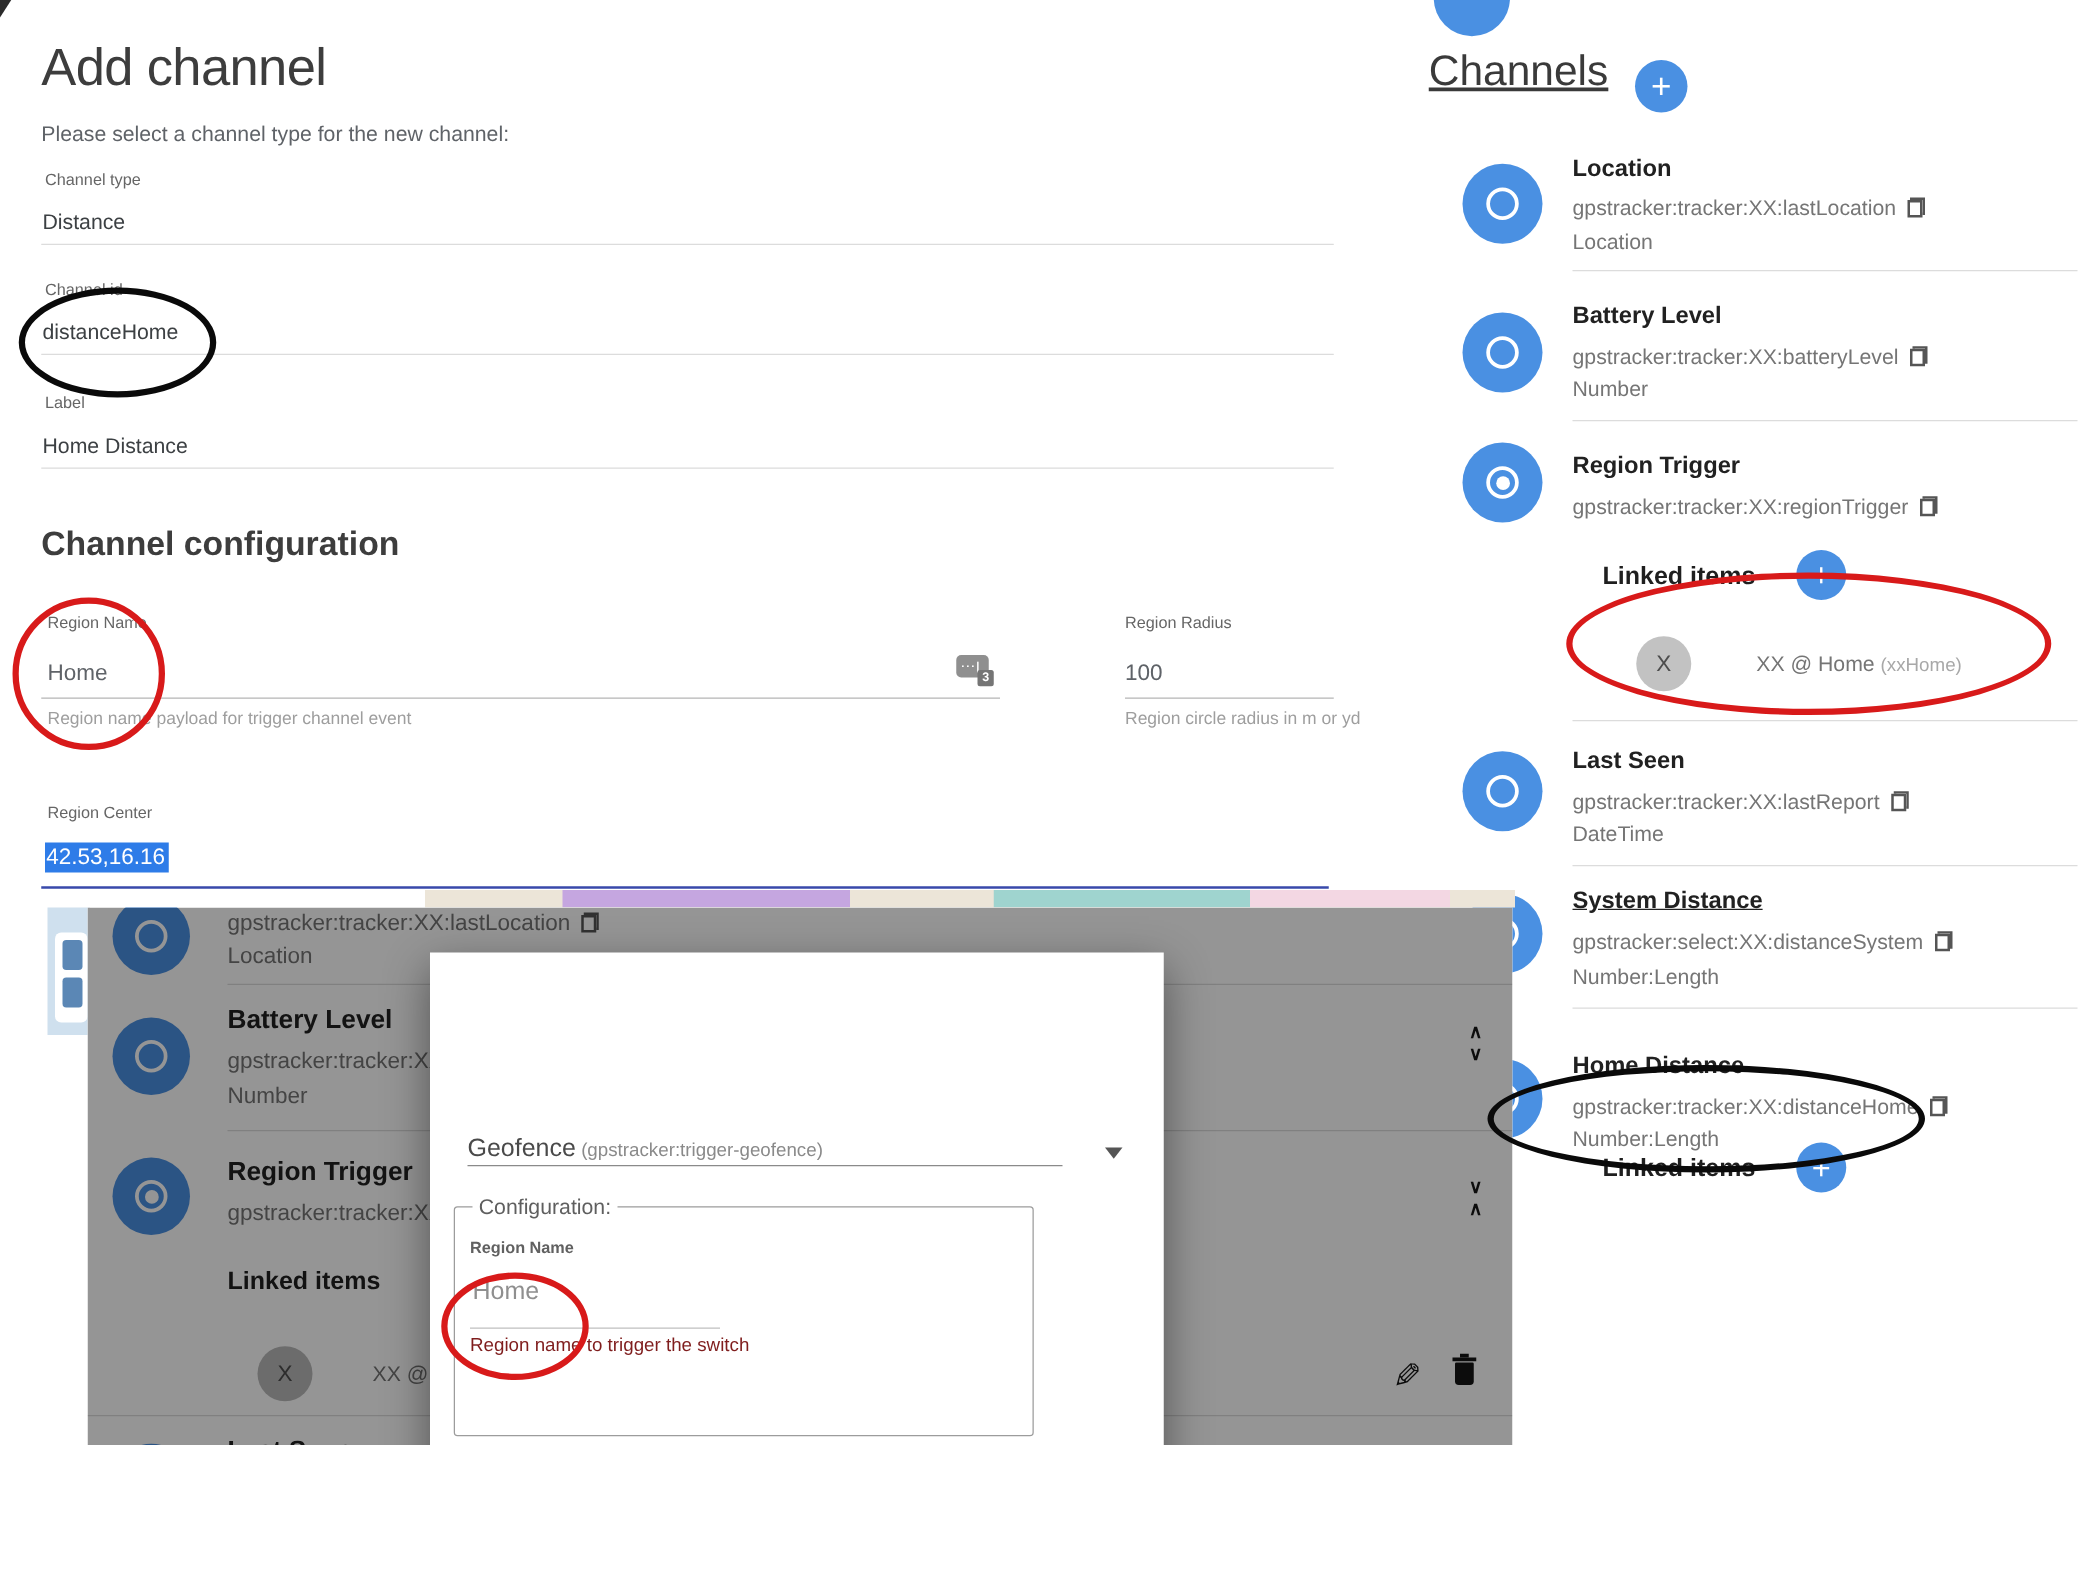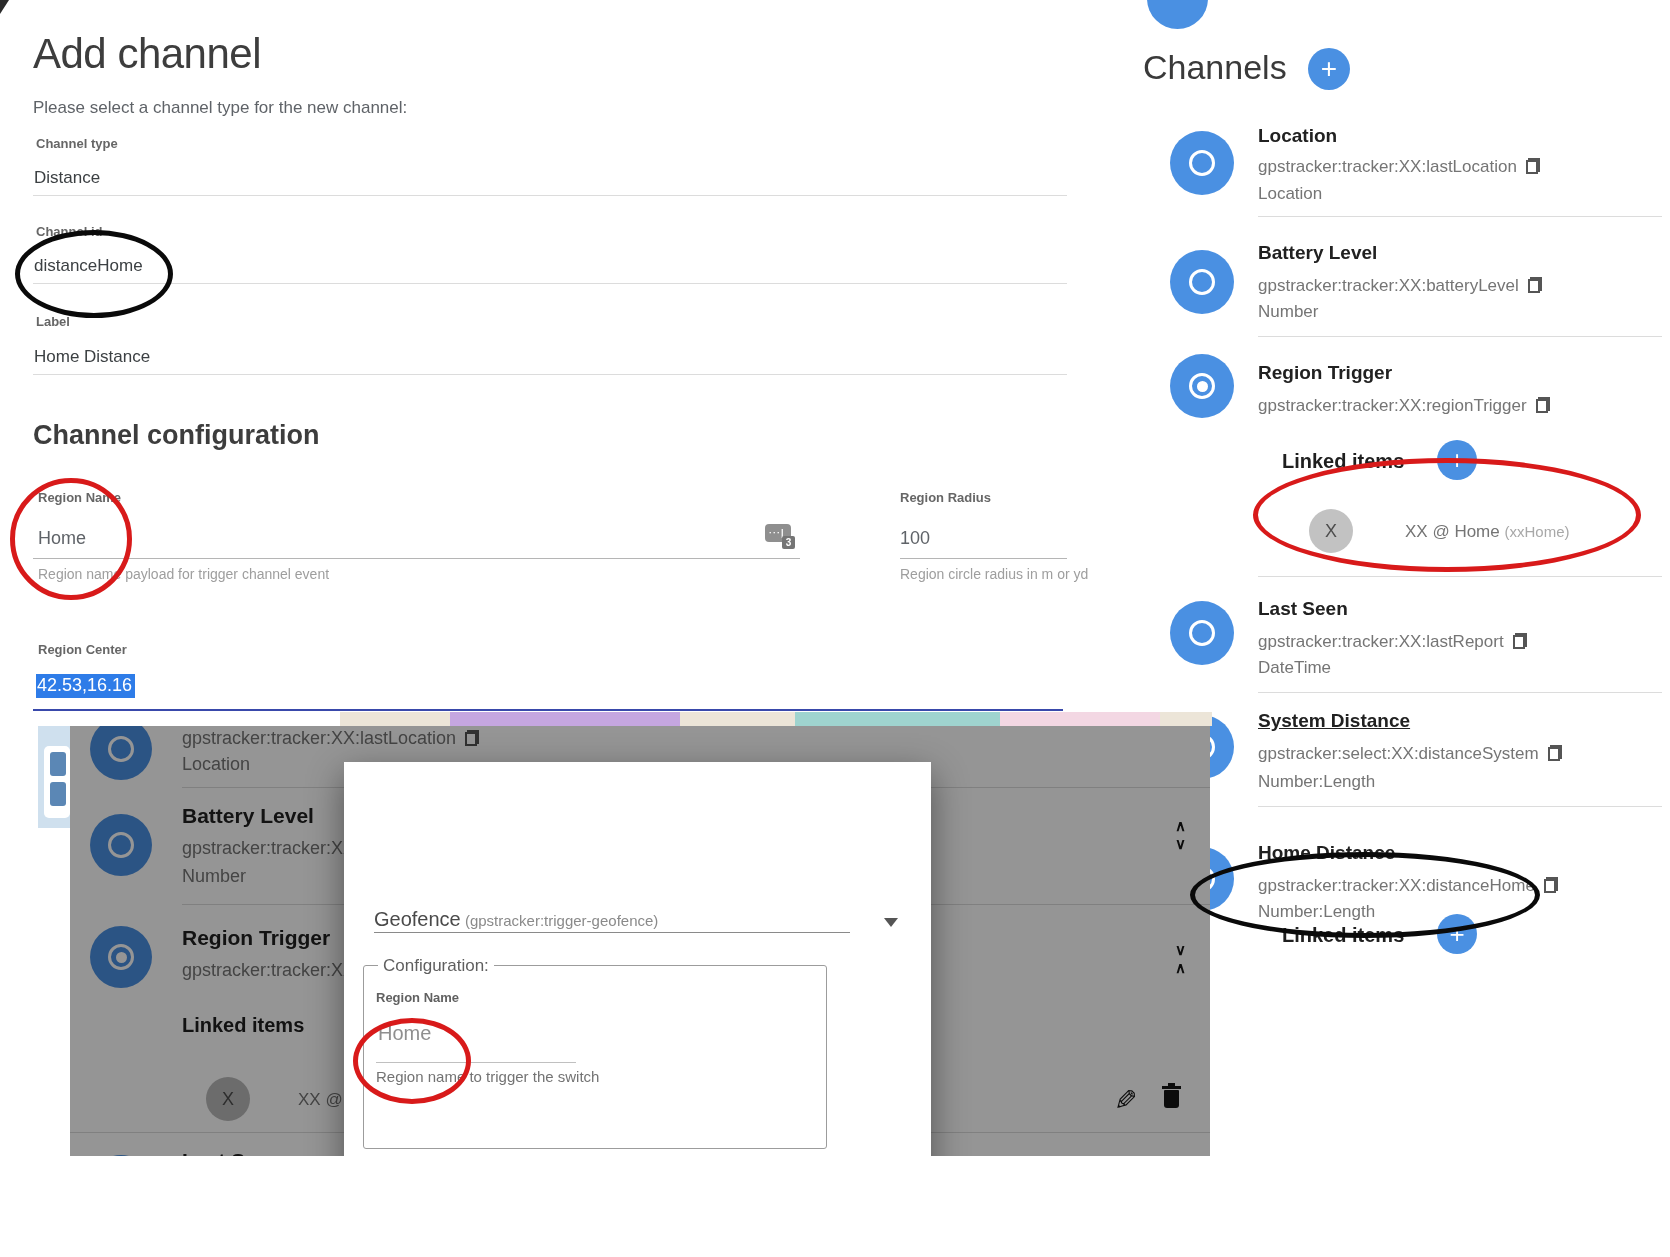--- a/index.html
+++ b/index.html
@@ -3,21 +3,21 @@
 <meta charset="utf-8">
 <style>
   html,body{margin:0;padding:0;background:#fff;}
   #stage{position:relative;width:1670px;height:1156px;overflow:hidden;background:#fff;
          font-family:"Liberation Sans", sans-serif;color:#444;}
   .abs{position:absolute;}
   
   .h1{font-size:42px;font-weight:400;color:#3d3d3d;letter-spacing:-0.5px;}
   .h2{font-size:27px;font-weight:700;color:#3d3d3d;}
   .sub{font-size:17px;color:#5f6368;}
-  .lbl{font-size:13px;font-weight:700;color:#666;}
+  .lbl{font-size:13px;font-weight:400;color:#666;}
   .val{font-size:17px;color:#3c4043;}
   .valgray{font-size:18px;color:#5f6368;}
   .hint{font-size:14px;color:#9e9e9e;}
   .divider{height:1px;background:#dcdcdc;}
   .divider2{height:1px;background:#b5b5b5;}
   .selval{font-size:18px;color:#fff;background:#2e7ce8;padding:1px 3px 2px 1px;display:inline-block;}
   .focusline{height:2px;background:#3949ab;}
   .corner{width:0;height:0;border-left:9px solid #2b2b2b;border-bottom:14px solid transparent;}
   
   .ell{position:absolute;border-radius:50%;z-index:40;pointer-events:none;}
@@ -71,21 +71,21 @@
   .mProfile{position:absolute;left:30px;top:146px;font-size:20px;color:#4a4a4a;}
   .mProfile .det{font-size:15px;color:#8a8a8a;}
   .caret{position:absolute;left:540px;top:156px;width:0;height:0;border-left:7px solid transparent;
          border-right:7px solid transparent;border-top:9px solid #555;}
   .mUnderline{position:absolute;left:30px;top:170px;width:476px;height:1px;background:#8a8a8a;}
   .fieldset{position:absolute;left:19px;top:203px;width:462px;height:182px;border:1px solid #9c9c9c;border-radius:3px;}
   .legend{position:absolute;left:14px;top:-10px;background:#fff;padding:0 5px;font-size:17px;color:#5f5f5f;}
   .fsLbl{position:absolute;left:12px;top:24px;font-size:13px;font-weight:700;color:#616161;}
   .fsVal{position:absolute;left:14px;top:56px;font-size:20px;color:#8f8f8f;}
   .fsLine{position:absolute;left:12px;top:96px;width:200px;height:1px;background:#c0c0c0;}
-  .fsHint{position:absolute;left:12px;top:102px;font-size:15px;color:#737373;}
+  .fsHint{position:absolute;left:12px;top:102px;font-size:15px;color:#7f1d1d;}
   .btn{position:absolute;top:406px;height:36px;display:flex;align-items:center;justify-content:center;
        font-size:15px;font-weight:700;color:#3d3d3d;letter-spacing:0.6px;border-radius:3px;cursor:pointer;}
   .btn.cancel{left:292px;width:96px;}
   .btn.ok{left:399px;width:107px;background:#e2dfda;}
 </style>
 </head>
 <body>
 
 <div id="stage">
 
@@ -135,21 +135,21 @@
     <div class="frag" style="left:455px;width:205px;background:#9fd4cf;"></div>
     <div class="frag" style="left:660px;width:160px;background:#f3d7e3;"></div>
   </div>
   <div class="mapctl">
     <div class="pad"></div>
     <div class="b1"></div>
     <div class="b2"></div>
   </div>
 
   <div class="abs fab" style="left:1147px;top:-32px;width:61px;height:61px;"></div>
-  <div class="abs" style="left:1143px;top:48px;font-size:34px;color:#3a3a3a;">Channels</div>
+  <div class="abs" style="left:1143px;top:38px;font-size:34px;color:#3a3a3a;text-decoration:underline;">Channels</div>
   <div class="abs fab big" style="left:1308px;top:48px;">+</div>
 
   <div class="chan-ic" style="left:1170px;top:131px;"></div>
   <div class="abs chTitle" style="left:1258px;top:125px;">Location</div>
   <div class="abs chId" style="left:1258px;top:157px;"><span>gpstracker:tracker:XX:lastLocation</span><span class="cpy"></span></div>
   <div class="abs chType" style="left:1258px;top:184px;">Location</div>
   <div class="abs divider" style="left:1258px;top:216px;width:404px;"></div>
 
   <div class="chan-ic" style="left:1170px;top:250px;"></div>
   <div class="abs chTitle" style="left:1258px;top:242px;">Battery Level</div>

